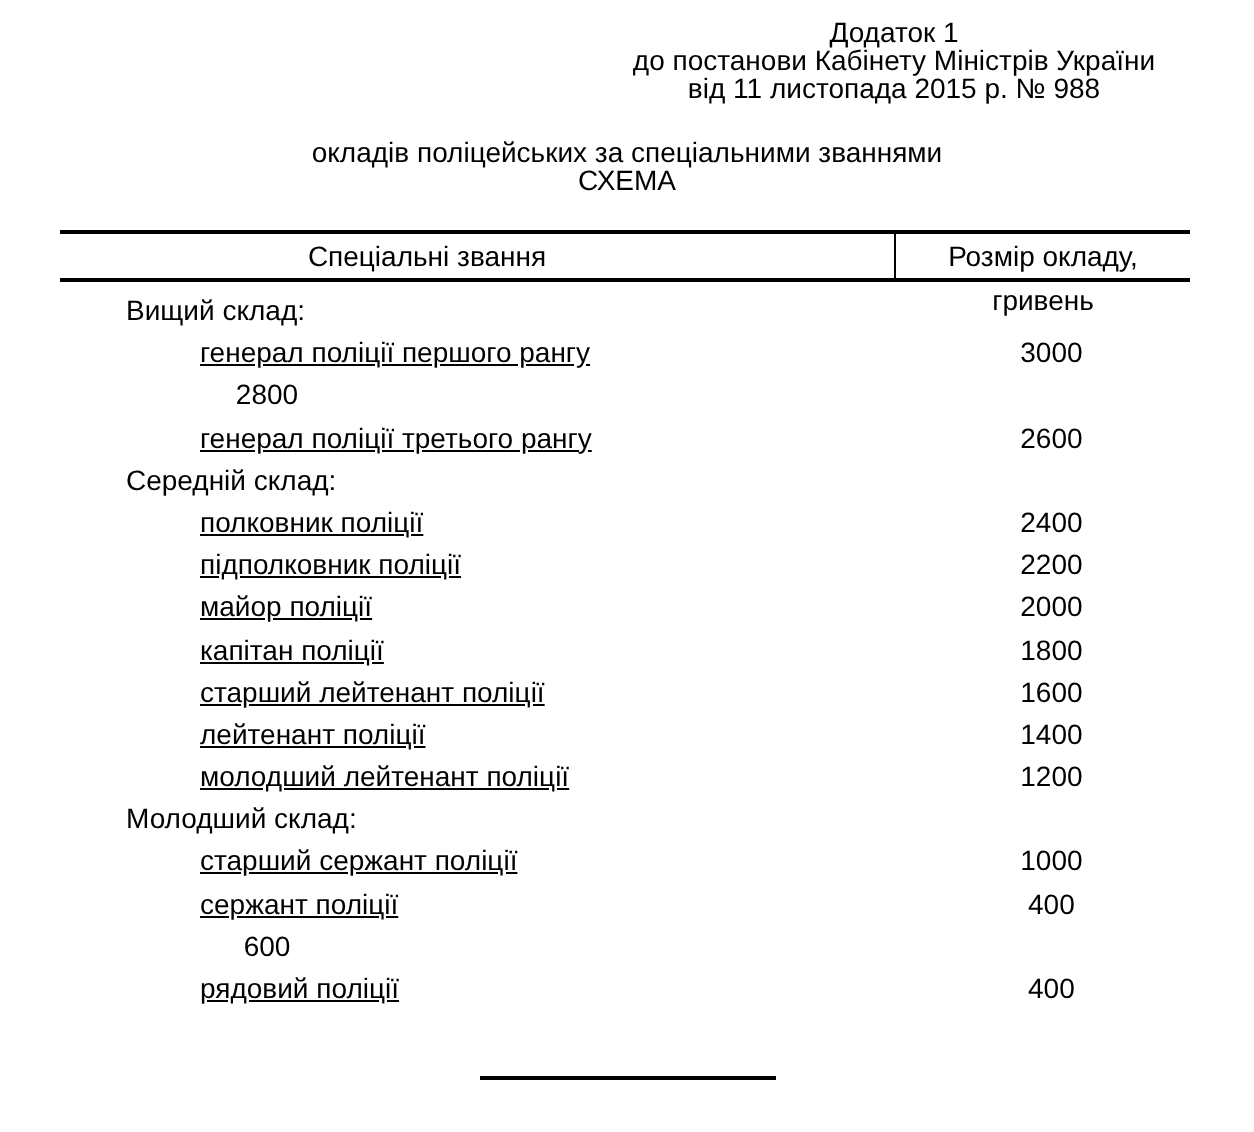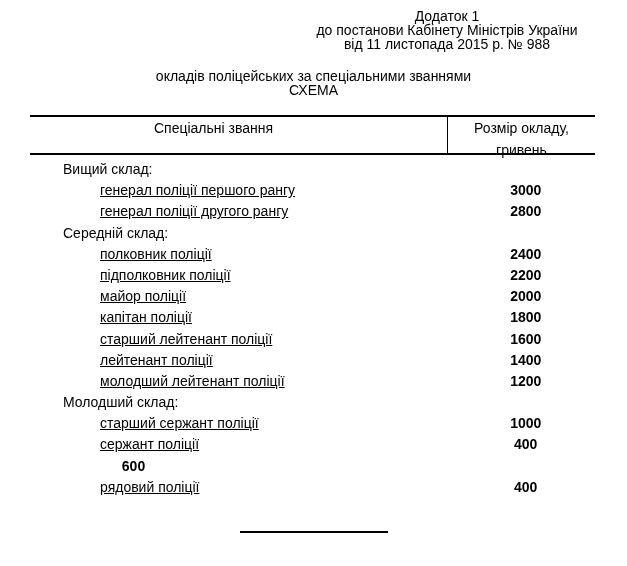--- a/index.html
+++ b/index.html
@@ -23,34 +23,34 @@
     margin-top: 18px;
     text-align: center;
     line-height: 14px;
   }
   .tbl { margin: 18px 0 0 30px; width: 565px; }
   .thead {
     display: flex;
     border-top: 2px solid #000;
     border-bottom: 2px solid #000;
   }
-  .th { height: 36px; line-height: 22px; text-align: center; }
+  .th { height: 22px; line-height: 22px; text-align: center; }
   .th-ranks {
     width: 418px;
     box-sizing: border-box;
     padding-right: 50px;
     border-right: 1px solid #000;
   }
   .th-salary { flex: 1; }
   .tbody { padding-top: 4px; }
   .row { display: flex; height: 21.2px; line-height: 21.2px; margin-left: 30px; }
   .cell-rank { width: 418px; box-sizing: border-box; }
   .row.group .cell-rank { padding-left: 3px; }
   .row.item  .cell-rank { padding-left: 40px; text-decoration: underline; }
-  .cell-salary { width: 147px; text-align: center; font-weight: bold; }
+  .cell-salary { width: 147px; text-align: center; }
   .sig-line {
     width: 148px;
     height: 0;
     margin: 33px auto 0 auto;
     border-top: 2px solid #000;
   }
 </style>
 </head>
 <body>
 
@@ -75,22 +75,25 @@
     <div class="tbody" id="tbody">
         <div class="row group">
           <div class="cell-rank">Вищий склад:</div>
           <div class="cell-salary"></div>
         </div>
         <div class="row item">
           <div class="cell-rank">генерал поліції першого рангу</div>
           <div class="cell-salary">3000</div>
         </div>
         <div class="row item">
-          <div class="cell-rank">генерал поліції другого рангу</div>
           <div class="cell-salary">2800</div>
+        </div>
+        <div class="row item">
+          <div class="cell-rank">генерал поліції третього рангу</div>
+          <div class="cell-salary">2600</div>
         </div>
         <div class="row group">
           <div class="cell-rank">Середній склад:</div>
           <div class="cell-salary"></div>
         </div>
         <div class="row item">
           <div class="cell-rank">полковник поліції</div>
           <div class="cell-salary">2400</div>
         </div>
         <div class="row item">

